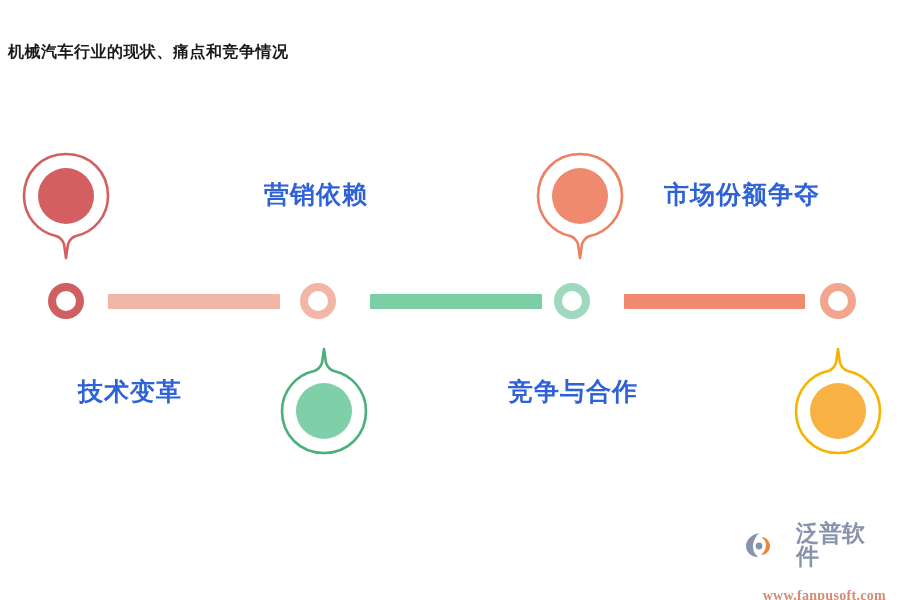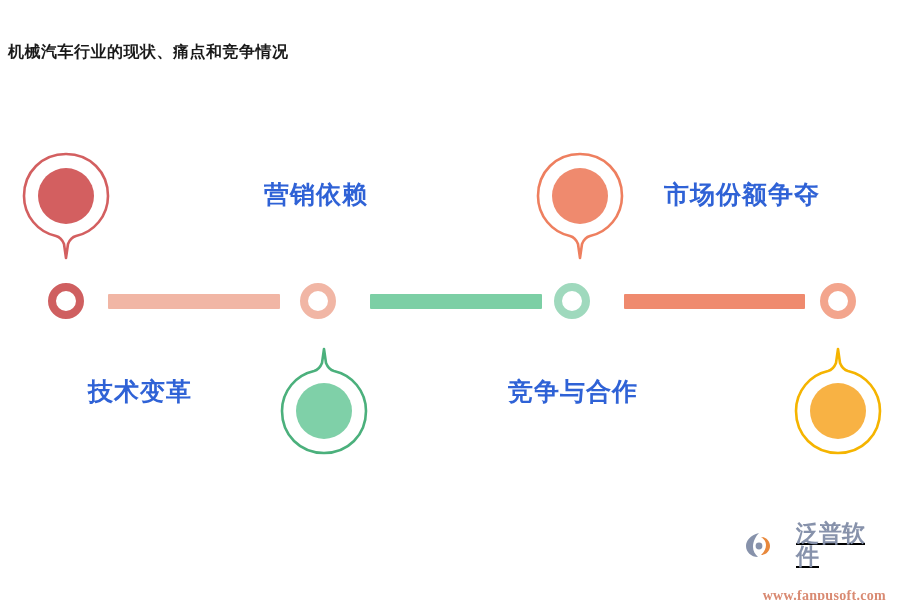--- a/index.html
+++ b/index.html
@@ -82,21 +82,20 @@
     right: 14px;
     bottom: 16px;
     width: 140px;
     height: 62px;
   }
   #watermark-brand {
     display: flex;
     align-items: center;
     justify-content: flex-end;
     gap: 16px;
-    text-decoration: underline;
   }
   #watermark-logo-icon {
     width: 34px;
     height: 28px;
     flex: 0 0 auto;
   }
   #watermark-brand-text {
     font-family: "Liberation Sans", sans-serif;
     font-size: 23px;
     font-weight: bold;
@@ -146,21 +145,21 @@
         <path d="M46 108 C70 108 88 90 88 66 C88 46 74 30 56 26 C52 25 50 23 48 18 L46 4 L44 18 C42 23 40 25 36 26 C18 30 4 46 4 66 C4 90 22 108 46 108 Z" fill="#ffffff" stroke="#f5b400" stroke-width="2.6" stroke-linejoin="round"></path>
         <circle cx="46" cy="66" r="28" fill="#f8b244"></circle>
       </svg>
     </div>
     <div class="axis-node" style="left: 48px; top: 283px; border: 8px solid rgb(207, 95, 96);"></div>
     <div class="axis-node" style="left: 300px; top: 283px; border: 8px solid rgb(241, 182, 165);"></div>
     <div class="axis-node" style="left: 554px; top: 283px; border: 8px solid rgb(159, 217, 189);"></div>
     <div class="axis-node" style="left: 820px; top: 283px; border: 8px solid rgb(243, 165, 141);"></div>
     <div class="node-label" style="left: 264px; top: 178px; color: rgb(47, 98, 214);">营销依赖</div>
     <div class="node-label" style="left: 664px; top: 178px; color: rgb(47, 98, 214);">市场份额争夺</div>
-    <div class="node-label" style="left: 88px; top: 375px; color: rgb(47, 98, 214);">技术变革</div>
+    <div class="node-label" style="left: 78px; top: 375px; color: rgb(47, 98, 214);">技术变革</div>
     <div class="node-label" style="left: 508px; top: 375px; color: rgb(47, 98, 214);">竞争与合作</div>
   </div>
 
 <div id="watermark">
   <div id="watermark-brand">
     <span id="watermark-logo-icon">
       <svg viewBox="0 0 34 28" width="34" height="28">
         <path d="M13 2 C4 4 0 10 0 15 C0 21 5 26 12 26 C9 23 7 20 7 16 C7 10 10 5 13 2 Z" fill="#8792ab"></path>
         <path d="M15 6 C20 6 24 10 24 15 C24 20 20 24 15 24 C18 21 20 18 20 14 C20 10 18 8 15 6 Z" fill="#e8883c"></path>
         <circle cx="13" cy="15" r="3.4" fill="#8792ab"></circle>

